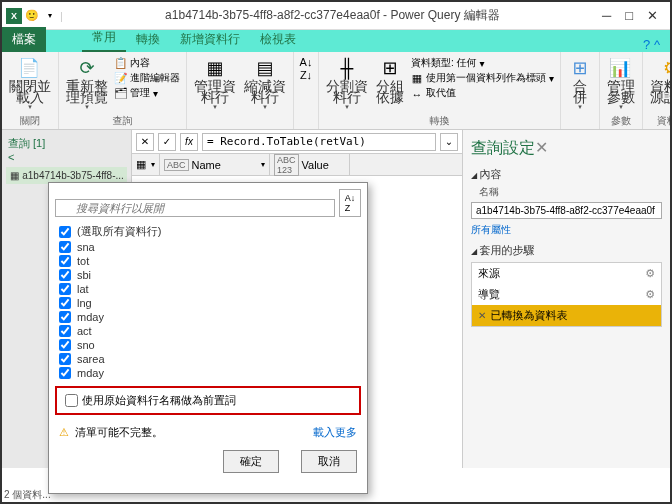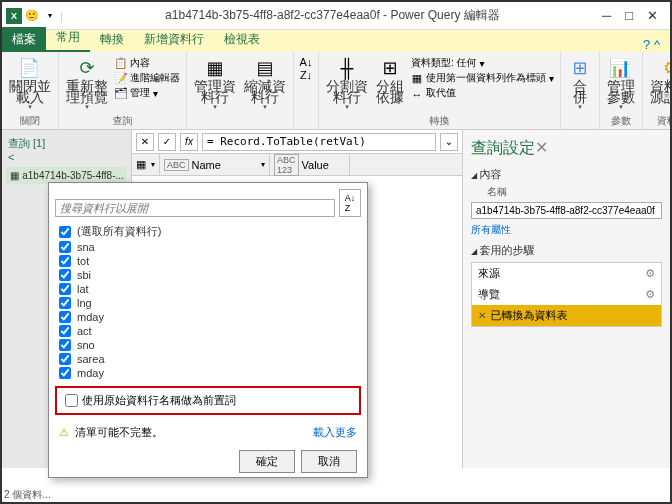--- a/index.html
+++ b/index.html
@@ -3,24 +3,24 @@
 <meta charset="utf-8">
 <style>
 * { box-sizing: border-box; margin: 0; padding: 0; font-family: "Microsoft YaHei", "Segoe UI", sans-serif; }
 body { width: 672px; height: 504px; background: #fff; border: 2px solid #333; font-size: 11px; overflow: hidden; }
 
 .titlebar { height: 28px; display: flex; align-items: center; padding: 0 4px; border-bottom: 1px solid #ddd; }
 .titlebar .ico { width: 16px; height: 16px; margin-right: 2px; display: inline-flex; align-items: center; justify-content: center; }
 .titlebar .title { flex: 1; text-align: center; color: #444; font-size: 12px; }
 .winbtns { display: flex; gap: 14px; padding-right: 8px; color: #333; font-size: 13px; }
 
-.tabs { height: 22px; background: #fef9c3; display: flex; align-items: flex-end; }
+.tabs { height: 22px; background: #5eead4; display: flex; align-items: flex-end; }
 .tab { padding: 4px 10px; font-size: 12px; color: #217346; cursor: pointer; }
 .tab.file { background: #217346; color: #fff; }
-.tab.active { border-bottom: 2px solid #217346; }
+.tab.active { border-bottom: 2px solid #217346; margin-left: 36px; }
 .tabs-right { margin-left: auto; padding-right: 10px; color: #0074d9; font-size: 13px; }
 
 .ribbon { height: 78px; background: #f3f3f3; border-bottom: 1px solid #ccc; display: flex; overflow: hidden; position: relative; }
 .rgroup { border-right: 1px solid #ddd; display: flex; flex-direction: column; align-items: center; padding: 2px 4px 0; }
 .rgroup .btns { display: flex; align-items: flex-start; gap: 2px; flex: 1; }
 .rgroup .glabel { font-size: 10px; color: #666; padding: 1px 0; }
 .rbtn { display: flex; flex-direction: column; align-items: center; padding: 2px 3px; cursor: pointer; }
 .rbtn .ricon { width: 24px; height: 24px; display: flex; align-items: center; justify-content: center; font-size: 18px; }
 .rbtn .rlabel { font-size: 14px; color: #333; text-align: center; line-height: 11px; margin-top: 1px; white-space: nowrap; }
 .rbtn .drop { font-size: 7px; color: #555; }
@@ -49,31 +49,31 @@
 .rightpane .namebox { background: #fff; border: 1px solid #aaa; padding: 2px 4px; font-size: 10px; width: 100%; overflow: hidden; white-space: nowrap; }
 .rightpane .link { color: #0066cc; font-size: 10px; margin-top: 4px; cursor: pointer; }
 .steps { background: #fff; border: 1px solid #ccc; margin-top: 4px; }
 .step { padding: 3px 6px; font-size: 11px; display: flex; justify-content: space-between; align-items: center; }
 .step.sel { background: #eab308; }
 .step .gear { color: #888; font-size: 11px; }
 .step .x { color: #555; margin-right: 4px; font-size: 10px; }
 
 .popup { position: absolute; left: 48px; top: 182px; width: 320px; background: #fff; border: 1px solid #888; box-shadow: 3px 3px 8px rgba(0,0,0,.3); z-index: 10; }
 .popup .search { display: flex; padding: 6px; gap: 4px; }
-.popup .search input { flex: 1; border: 1px solid #aaa; padding: 2px 4px; font-size: 11px; font-style: italic; color: #888; margin-top: 10px; }
+.popup .search input { flex: 1; border: 1px solid #aaa; padding: 2px 20px; font-size: 11px; font-style: italic; color: #888; margin-top: 10px; }
 .popup .sortbtn { width: 22px; border: 1px solid #aaa; display: flex; align-items: center; justify-content: center; font-size: 9px; }
 .popup .list { max-height: 178px; overflow-y: auto; padding: 0 10px; }
 .popup .list label { display: flex; align-items: center; gap: 6px; padding: 1px 0; font-size: 11px; color: #333; }
 .popup .list input[type=checkbox] { width: 12px; height: 12px; }
 .popup .redbox { margin: 6px; padding: 5px 8px; border: 2px solid #c00; }
 .popup .redbox label { display: flex; align-items: center; gap: 4px; font-size: 11px; }
 .popup .warn { padding: 4px 10px; display: flex; align-items: center; gap: 6px; font-size: 11px; }
 .popup .warn .wi { color: #e8a000; }
 .popup .warn .more { margin-left: auto; color: #0066cc; }
-.popup .dlgbtns { display: flex; justify-content: flex-end; gap: 6px; padding: 6px 10px 4px; }
+.popup .dlgbtns { display: flex; justify-content: flex-end; gap: 22px; padding: 6px 10px 20px; }
 .popup .dlgbtns button { padding: 3px 16px; font-size: 11px; border: 1px solid #888; background: #f0f0f0; }
 
 .status { position: absolute; bottom: 2px; left: 4px; font-size: 10px; color: #555; }
 </style>
 </head>
 <body>
 
 <div class="titlebar">
   <span class="ico" style="background:#217346;color:#fff;font-size:9px;font-weight:bold">X</span>
   <span class="ico">🙂</span>
@@ -248,21 +248,21 @@
           <span>Value</span>
         </div>
     </div>
   </div>
   <div class="rightpane">
     <h3>
         <span>查詢設定</span>
         <span style="color:#888">✕</span>
       </h3>
     <div class="sec">內容</div>
-    <div style="font-size:10px;color:#555;margin:3px 16px">名稱</div>
+    <div style="font-size:10px;color:#555;margin:3px 8px">名稱</div>
     <div class="namebox">a1b4714b-3b75-4ff8-a8f2-cc377e4eaa0f</div>
     <div class="link">所有屬性</div>
     <div class="sec">套用的步驟</div>
     <div class="steps">
       <div class="step">
           <span>來源</span>
           <span class="gear">⚙</span>
         </div>
       <div class="step">
           <span>導覽</span>

